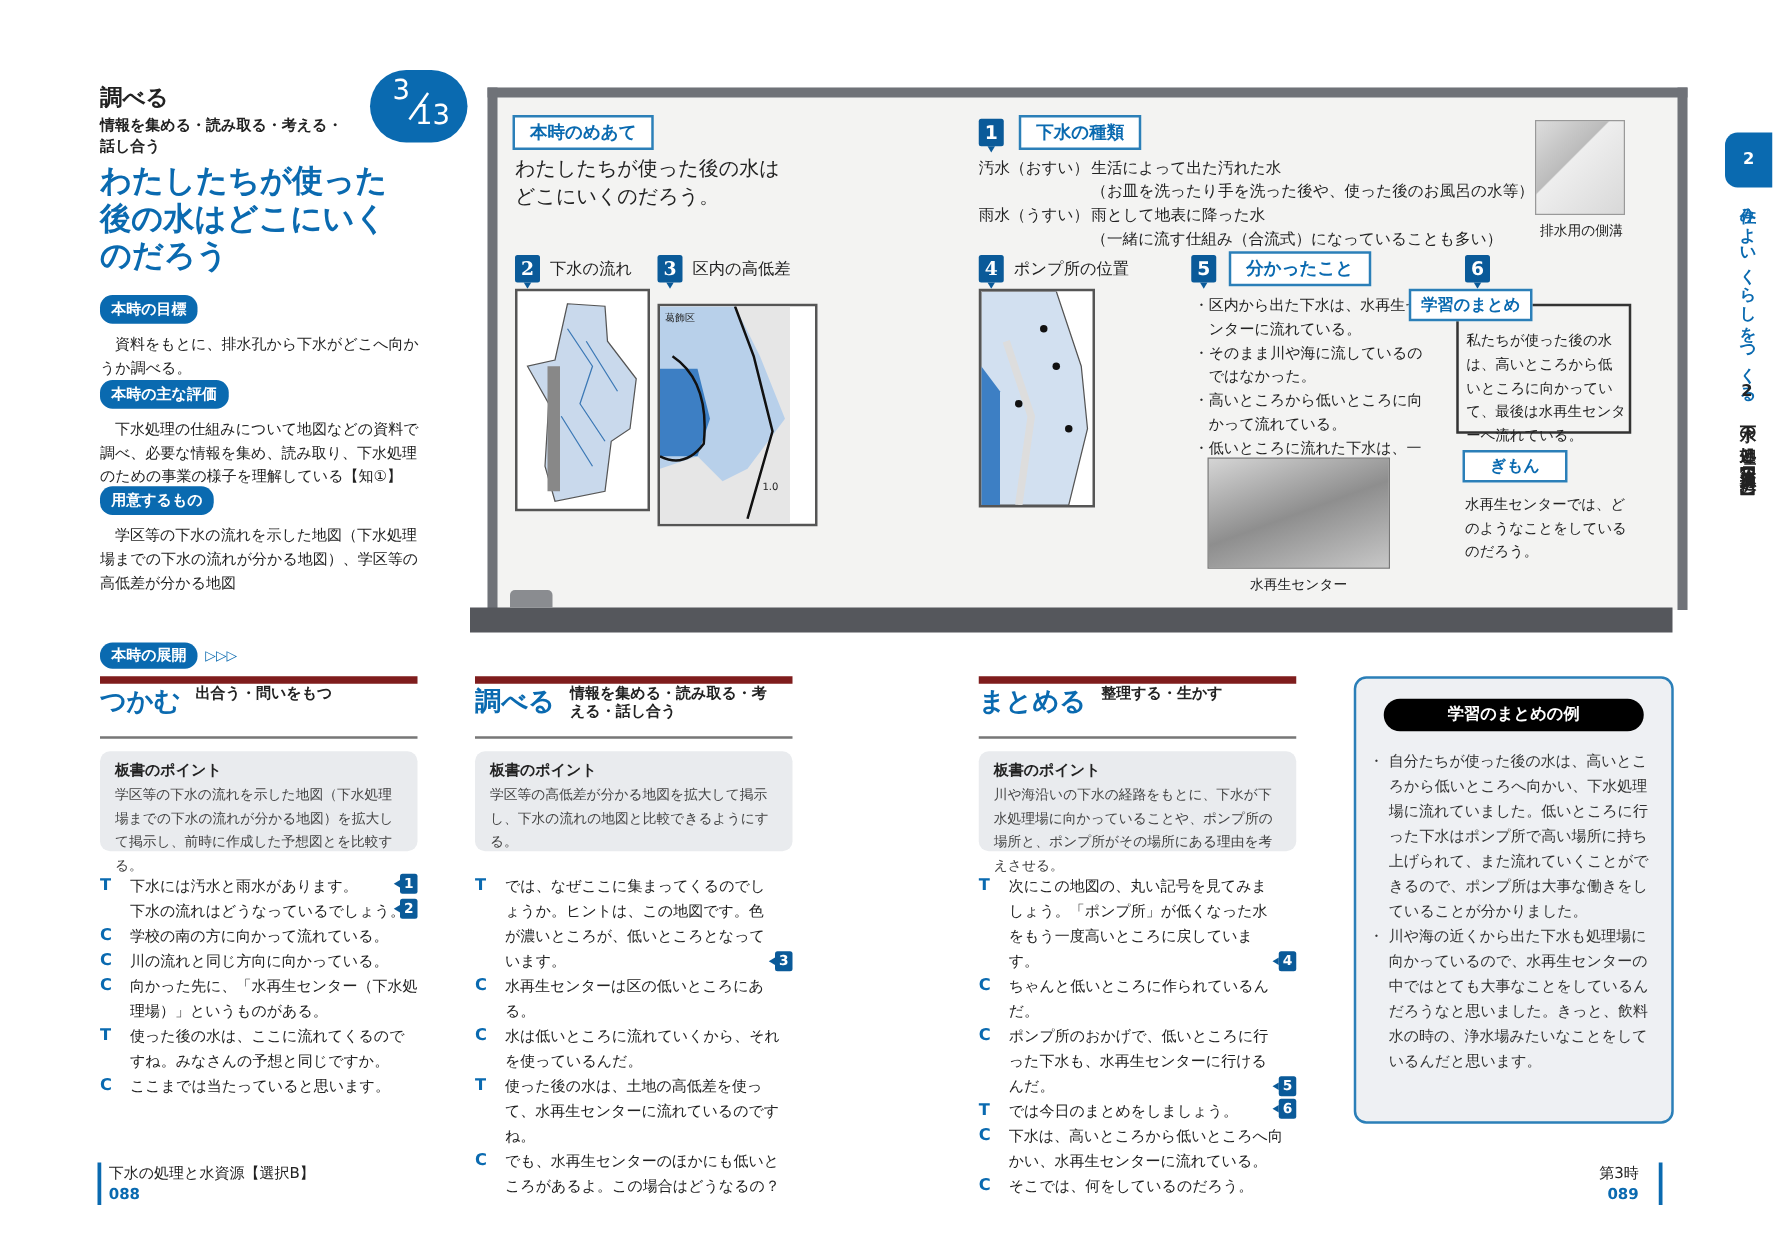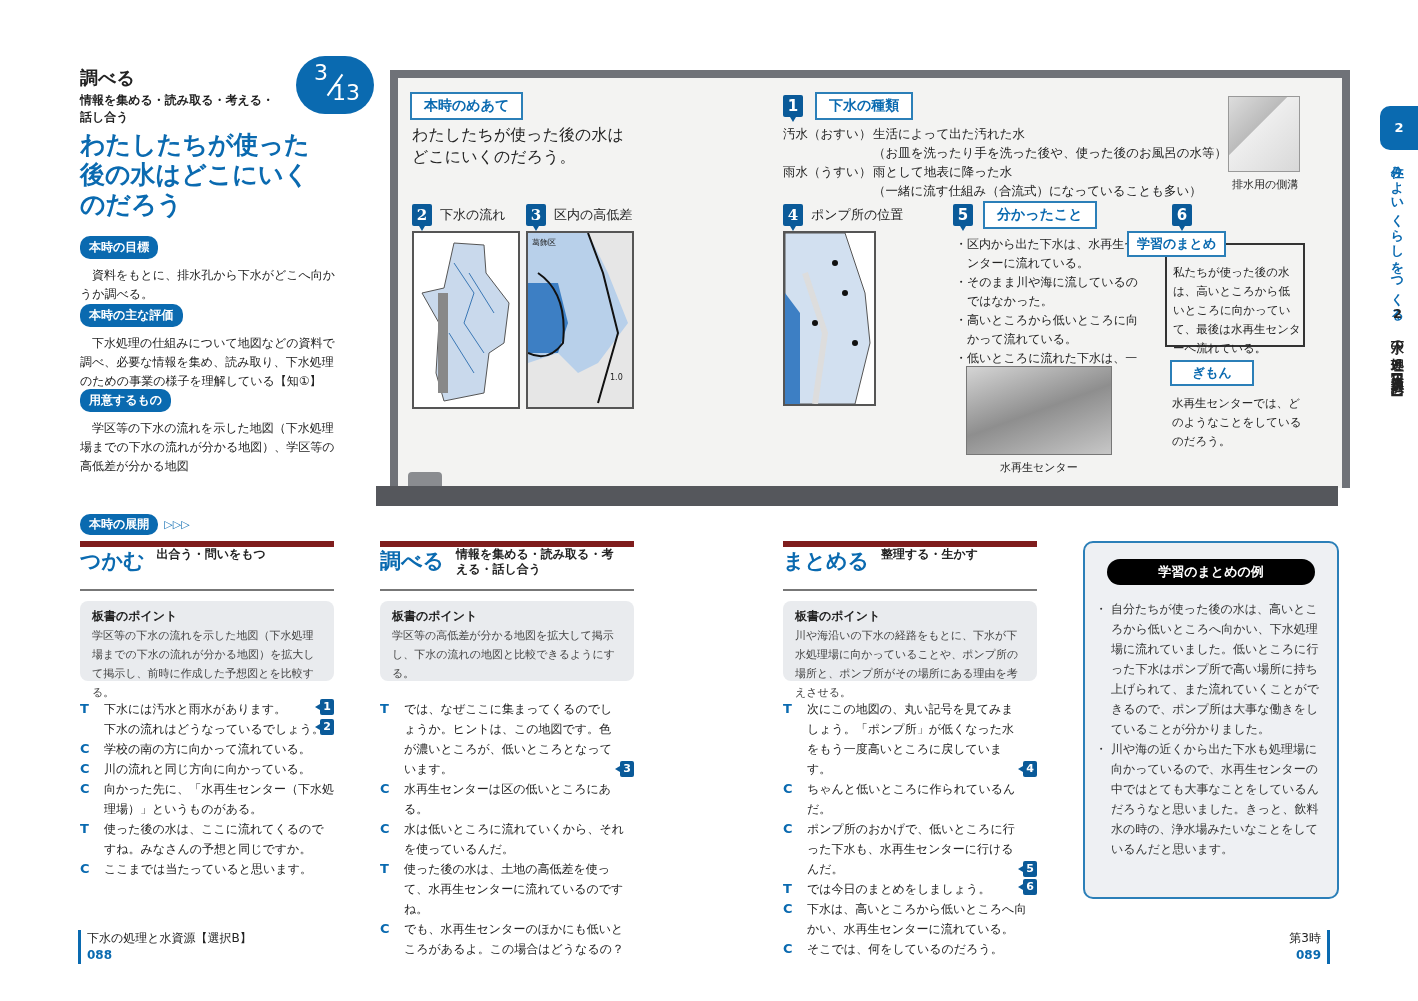--- a/index.html
+++ b/index.html
@@ -38,21 +38,21 @@
 .dlg{font-size:12px;line-height:20px}
 .dlg .row{position:relative;padding-left:24px}
 .dlg .sp{position:absolute;left:0;font-weight:bold;color:#0a6ab0;font-size:13px}
 .dlg .ref{position:absolute;right:0;display:inline-block;background:#0a5a99;color:#fff;font-size:11px;font-weight:bold;width:14px;height:16px;line-height:16px;text-align:center;border-radius:2px}
 .dlg .ref:before{content:"";position:absolute;left:-5px;top:5px;border-top:3px solid transparent;border-bottom:3px solid transparent;border-right:5px solid #0a5a99}
 .summary{left:1083px;top:541px;width:256px;height:358px;border:2px solid #2b7fb8;border-radius:10px;background:#eef0f3;padding:16px 14px}
 .summary .hdr{background:#000000;color:#fff;text-align:center;font-size:13px;font-weight:bold;border-radius:14px;height:26px;line-height:26px;margin:0 8px 14px}
 .summary li{list-style:none;font-size:12px;line-height:20px;padding-left:12px;position:relative;color:#333}
 .summary li:before{content:"・";position:absolute;left:-4px}
 .footer-l{left:78px;top:930px;border-left:3px solid #0a6ab0;padding-left:6px;font-size:12px;line-height:17px}
-.footer-r{right:90px;top:930px;border-right:3px solid #0a6ab0;padding-right:6px;font-size:12px;line-height:17px;text-align:right}
+.footer-r{right:90px;top:930px;border-right:3px solid #0a6ab0;padding-right:16px;font-size:12px;line-height:17px;text-align:right}
 .pg{color:#0a6ab0;font-weight:bold}
 </style>
 </head>
 <body>
 
 <div class="abs lh-title">調べる</div>
 <div class="abs lh-sub">情報を集める・読み取る・考える・話し合う</div>
 <div class="abs badge">
   <span class="n1">3</span>
   <span class="slash"></span>
@@ -118,21 +118,21 @@
   <span class="num">3</span>
   <span>区内の高低差</span>
 </div>
 <div class="abs map" style="left:412px;top:231px;width:108px;height:178px">
   <svg width="104" height="174" viewBox="0 0 104 174">
       <path d="M40 10 L70 12 L72 40 L95 70 L90 110 L75 120 L70 160 L30 168 L22 140 L25 90 L8 60 L30 55 Z" fill="#c9d9ec" stroke="#555"></path>
       <rect x="24" y="60" width="10" height="100" fill="#888"></rect>
       <path d="M40 30 L60 60 L50 90 L70 120 M55 40 L80 80 M35 100 L60 140" stroke="#3b78b5" fill="none"></path>
     </svg>
 </div>
-<div class="abs map" style="left:526px;top:231px;width:108px;height:178px">
+<div class="abs map" style="left:526px;top:243px;width:128px;height:178px">
   <svg width="104" height="174" viewBox="0 0 104 174">
       <rect width="104" height="174" fill="#e6e6e6"></rect>
       <path d="M0 0 L60 0 L80 40 L100 90 L70 130 L50 140 L30 120 L0 130 Z" fill="#b8d0ea"></path>
       <path d="M0 50 L30 50 L40 90 L30 120 L0 120 Z" fill="#3d7fc4"></path>
       <path d="M60 0 L75 40 L90 100 L70 170" stroke="#111" stroke-width="2" fill="none"></path>
       <path d="M10 40 Q40 60 35 110 Q20 130 0 120" stroke="#111" stroke-width="2" fill="none"></path>
     </svg>
   <span class="abs" style="left:4px;top:4px;font-size:8px">葛飾区</span>
   <span class="abs" style="left:82px;top:140px;font-size:8px">1.0</span>
 </div>

